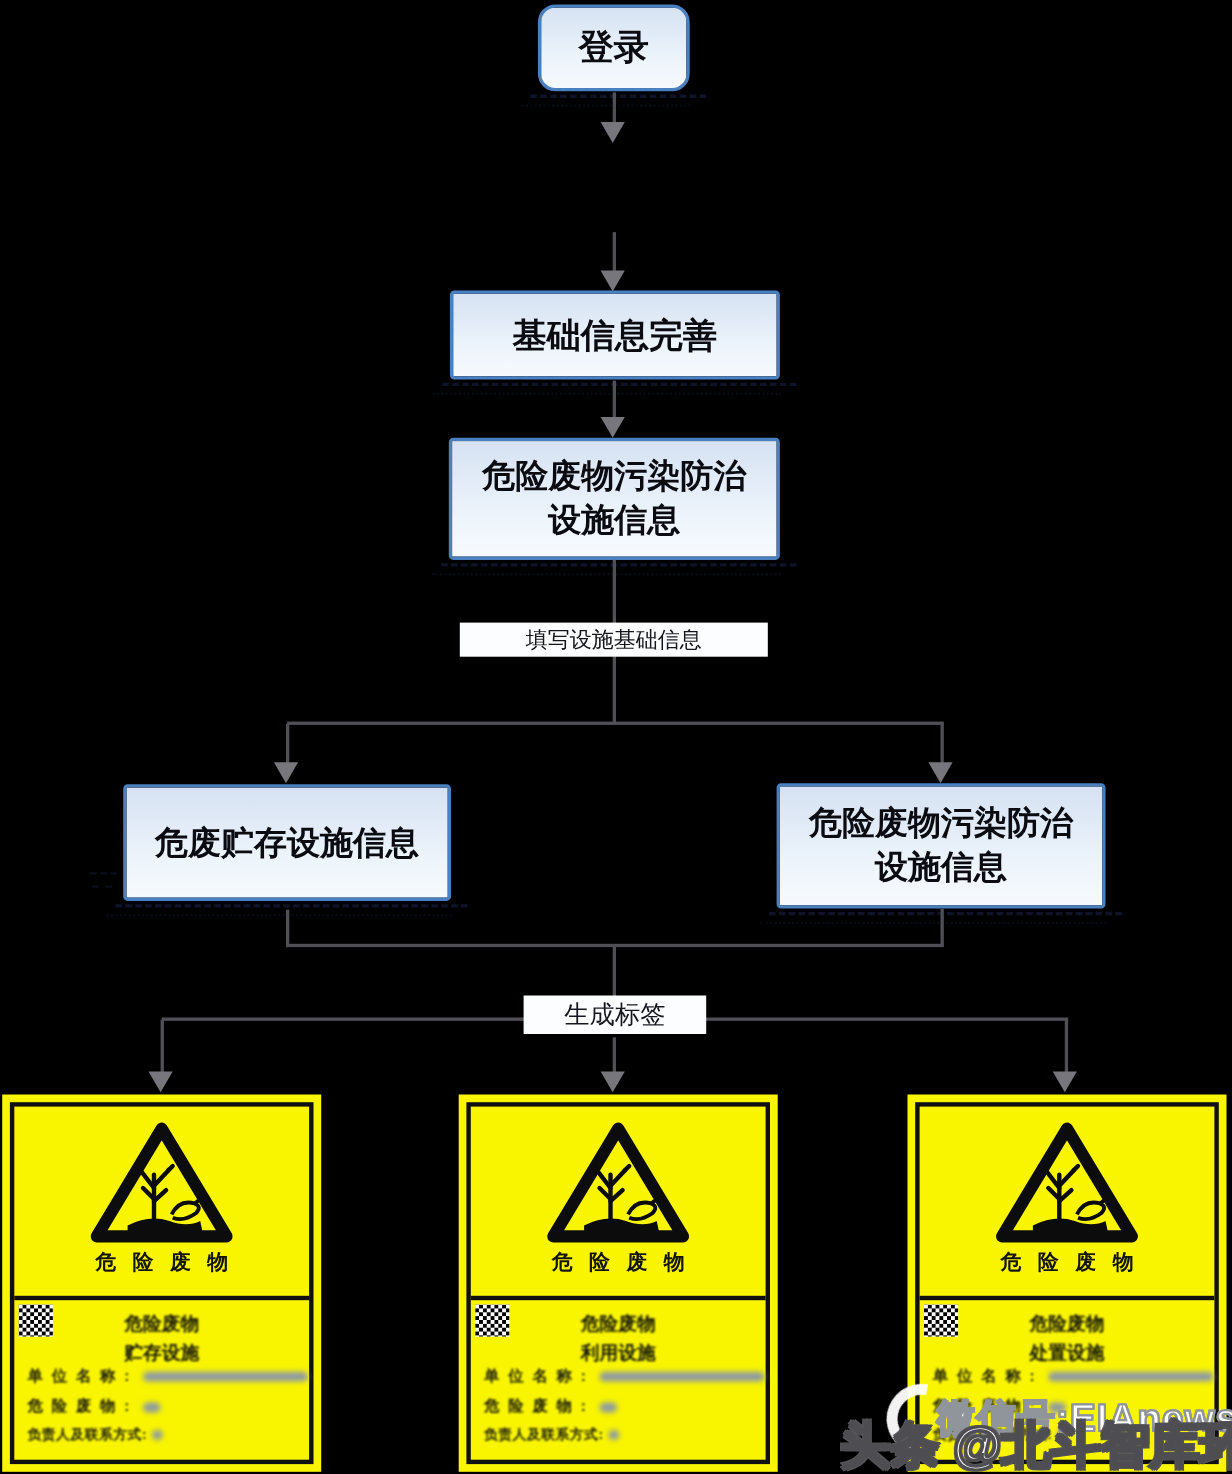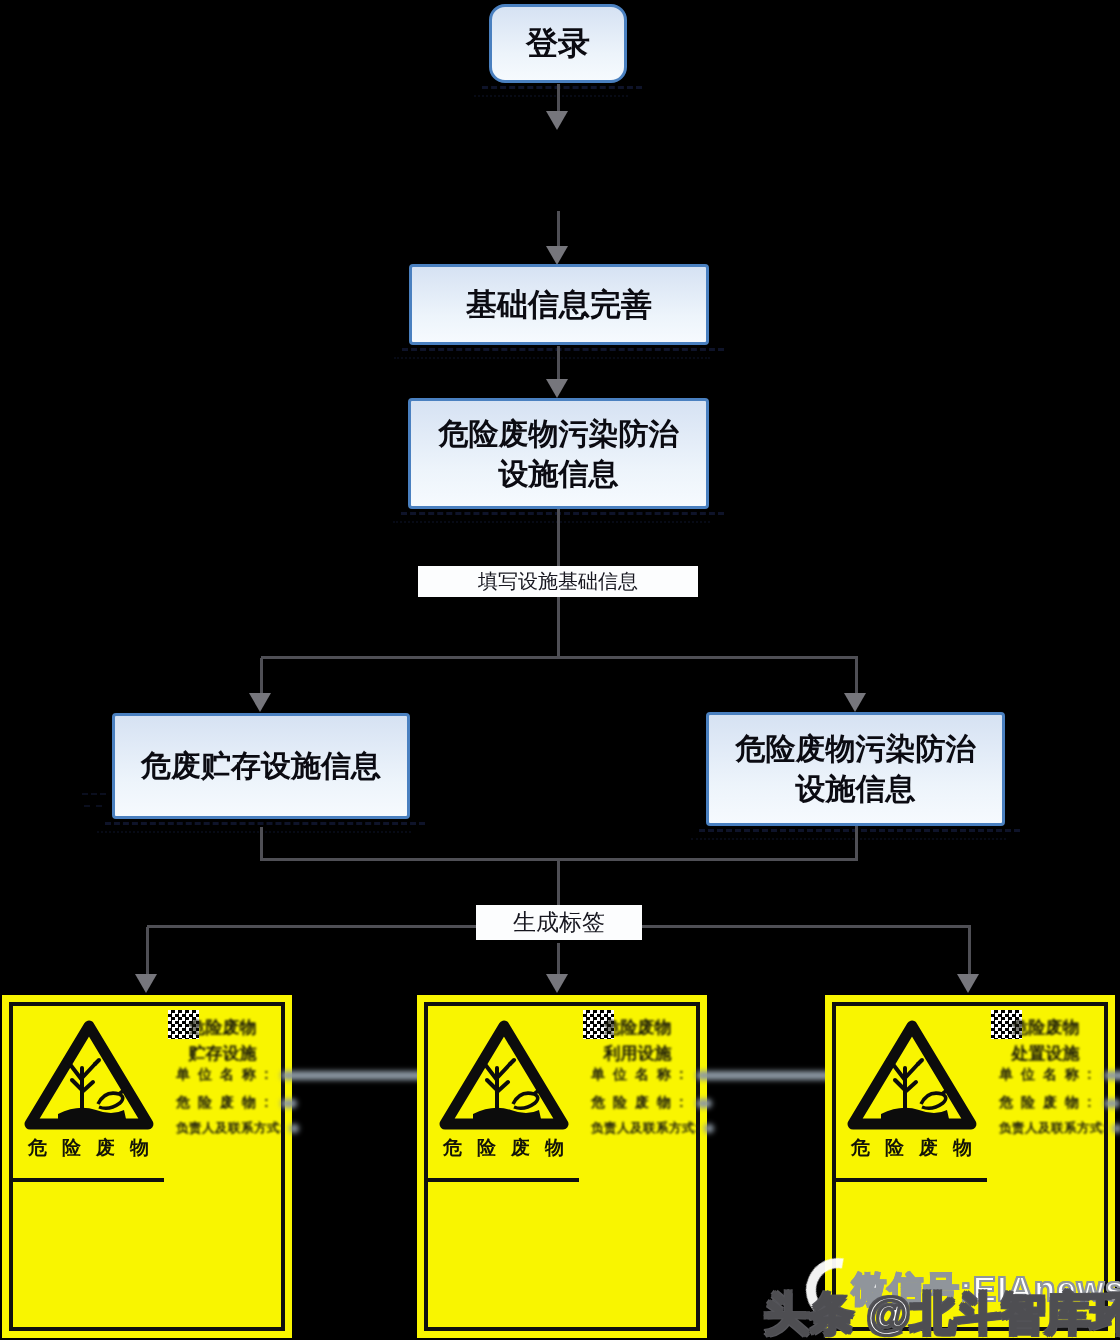--- a/index.html
+++ b/index.html
@@ -40,21 +40,21 @@
     background:#fcfdfe;padding:2px 0;
   }
   #lbl-fill{left:418px;top:566px;width:280px;font-size:20px;}
   #lbl-generate{left:476px;top:905px;width:166px;font-size:23px;}
 
   
   .hz-card{position:absolute;top:995px;width:290px;height:343px;background:#f9f500;
     padding:7px;box-sizing:border-box;}
   #card-storage{left:2px;} #card-use{left:417px;} #card-dispose{left:825px;}
   .hz-inner{border:4px solid #101010;height:100%;box-sizing:border-box;background:#f9f500;
-    display:flex;flex-direction:row;}
+    display:flex;flex-direction:column;}
   .hz-top{height:176px;border-bottom:4px solid #101010;display:flex;flex-direction:column;
     align-items:center;box-sizing:border-box;}
   .hz-top svg{margin-top:12px;}
   .hz-caption{margin-top:3px;font-size:19px;font-weight:700;color:#141408;
     letter-spacing:15px;padding-left:15px;filter:blur(.7px);white-space:nowrap;}
   .hz-bottom{flex:1;position:relative;}
   .hz-qr{position:absolute;left:4px;top:4px;width:31px;height:29px;background:#fff;
     background-image:repeating-conic-gradient(#0a0a0a 0% 25%,#f5f5f5 25% 50%);
     background-size:7px 7px;filter:blur(.5px) contrast(1.2);}
   .hz-title{margin:0;padding-top:9px;text-align:center;font-size:17px;font-weight:700;

